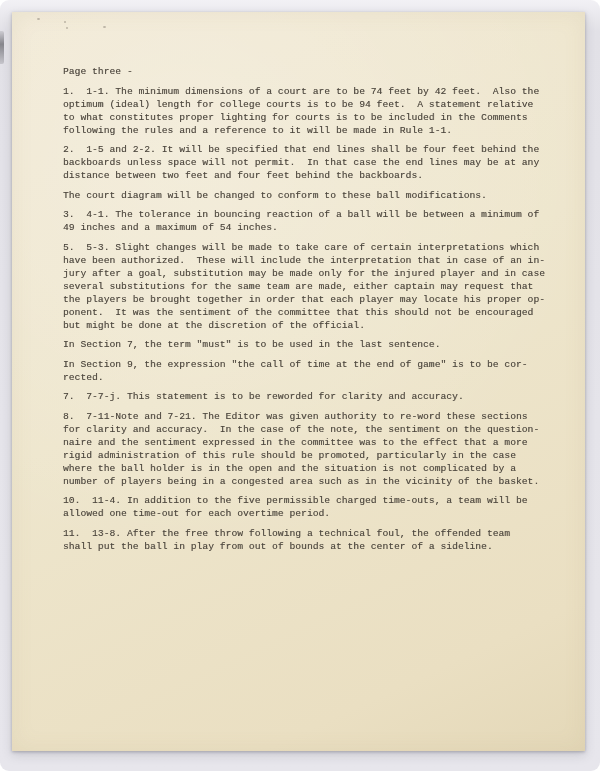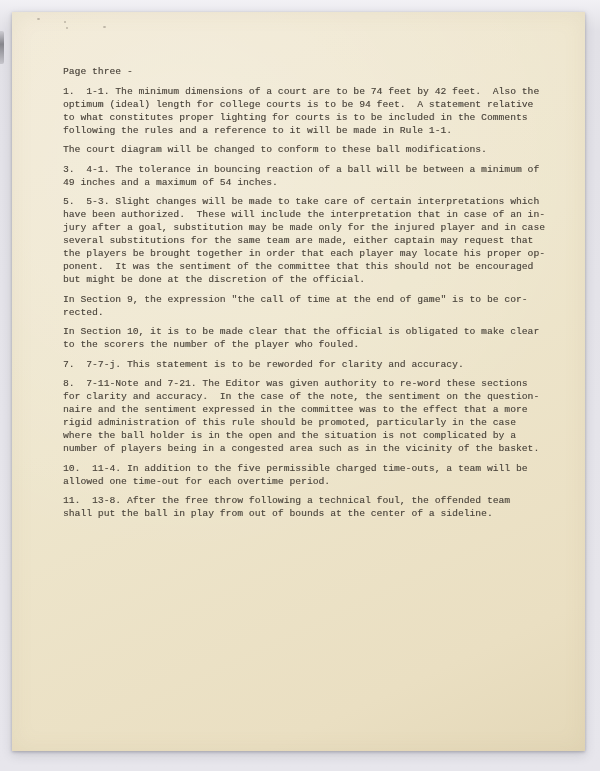--- a/index.html
+++ b/index.html
@@ -8,20 +8,21 @@
     width: 600px;
     height: 771px;
     overflow: hidden;
     font-family: "Liberation Mono", "DejaVu Sans Mono", monospace;
   }
   .scene {
     position: relative;
     width: 600px;
     height: 771px;
     background: linear-gradient(180deg, #f2f1f5 0%, #e2e1e7 4%, #e5e4ea 55%, #e7e6ec 100%);
+    border-radius: 9px;
   }
   .edge-smudge {
     position: absolute;
     left: 0;
     top: 31px;
     width: 4px;
     height: 33px;
     background: linear-gradient(180deg, rgba(85,85,92,0.15), rgba(85,85,92,0.65) 40%, rgba(85,85,92,0.2));
     border-radius: 0 2px 2px 0;
   }
@@ -81,34 +82,36 @@
     <div class="speck s2"></div>
     <div class="speck s3"></div>
     <div class="speck s4"></div>
     <div class="doc">
       <h1 class="doc-heading">Page three -</h1>
       <div id="paragraphs">
           <p class="doc-paragraph">1.  1-1. The minimum dimensions of a court are to be 74 feet by 42 feet.  Also the
 optimum (ideal) length for college courts is to be 94 feet.  A statement relative
 to what constitutes proper lighting for courts is to be included in the Comments
 following the rules and a reference to it will be made in Rule 1-1.</p>
+          <p class="doc-paragraph">2.  1-5 and 2-2. It will be specified that end lines shall be four feet behind the
+backboards unless space will not permit.  In that case the end lines may be at any
+distance between two feet and four feet behind the backboards.</p>
           <p class="doc-paragraph">The court diagram will be changed to conform to these ball modifications.</p>
           <p class="doc-paragraph">3.  4-1. The tolerance in bouncing reaction of a ball will be between a minimum of
 49 inches and a maximum of 54 inches.</p>
           <p class="doc-paragraph">5.  5-3. Slight changes will be made to take care of certain interpretations which
 have been authorized.  These will include the interpretation that in case of an in-
 jury after a goal, substitution may be made only for the injured player and in case
 several substitutions for the same team are made, either captain may request that
 the players be brought together in order that each player may locate his proper op-
 ponent.  It was the sentiment of the committee that this should not be encouraged
 but might be done at the discretion of the official.</p>
+          <p class="doc-paragraph">In Section 7, the term "must" is to be used in the last sentence.</p>
           <p class="doc-paragraph">In Section 9, the expression "the call of time at the end of game" is to be cor-
 rected.</p>
-          <p class="doc-paragraph">In Section 10, it is to be made clear that the official is obligated to make clear
-to the scorers the number of the player who fouled.</p>
           <p class="doc-paragraph">7.  7-7-j. This statement is to be reworded for clarity and accuracy.</p>
           <p class="doc-paragraph">8.  7-11-Note and 7-21. The Editor was given authority to re-word these sections
 for clarity and accuracy.  In the case of the note, the sentiment on the question-
 naire and the sentiment expressed in the committee was to the effect that a more
 rigid administration of this rule should be promoted, particularly in the case
 where the ball holder is in the open and the situation is not complicated by a
 number of players being in a congested area such as in the vicinity of the basket.</p>
           <p class="doc-paragraph">10.  11-4. In addition to the five permissible charged time-outs, a team will be
 allowed one time-out for each overtime period.</p>
           <p class="doc-paragraph">11.  13-8. After the free throw following a technical foul, the offended team

